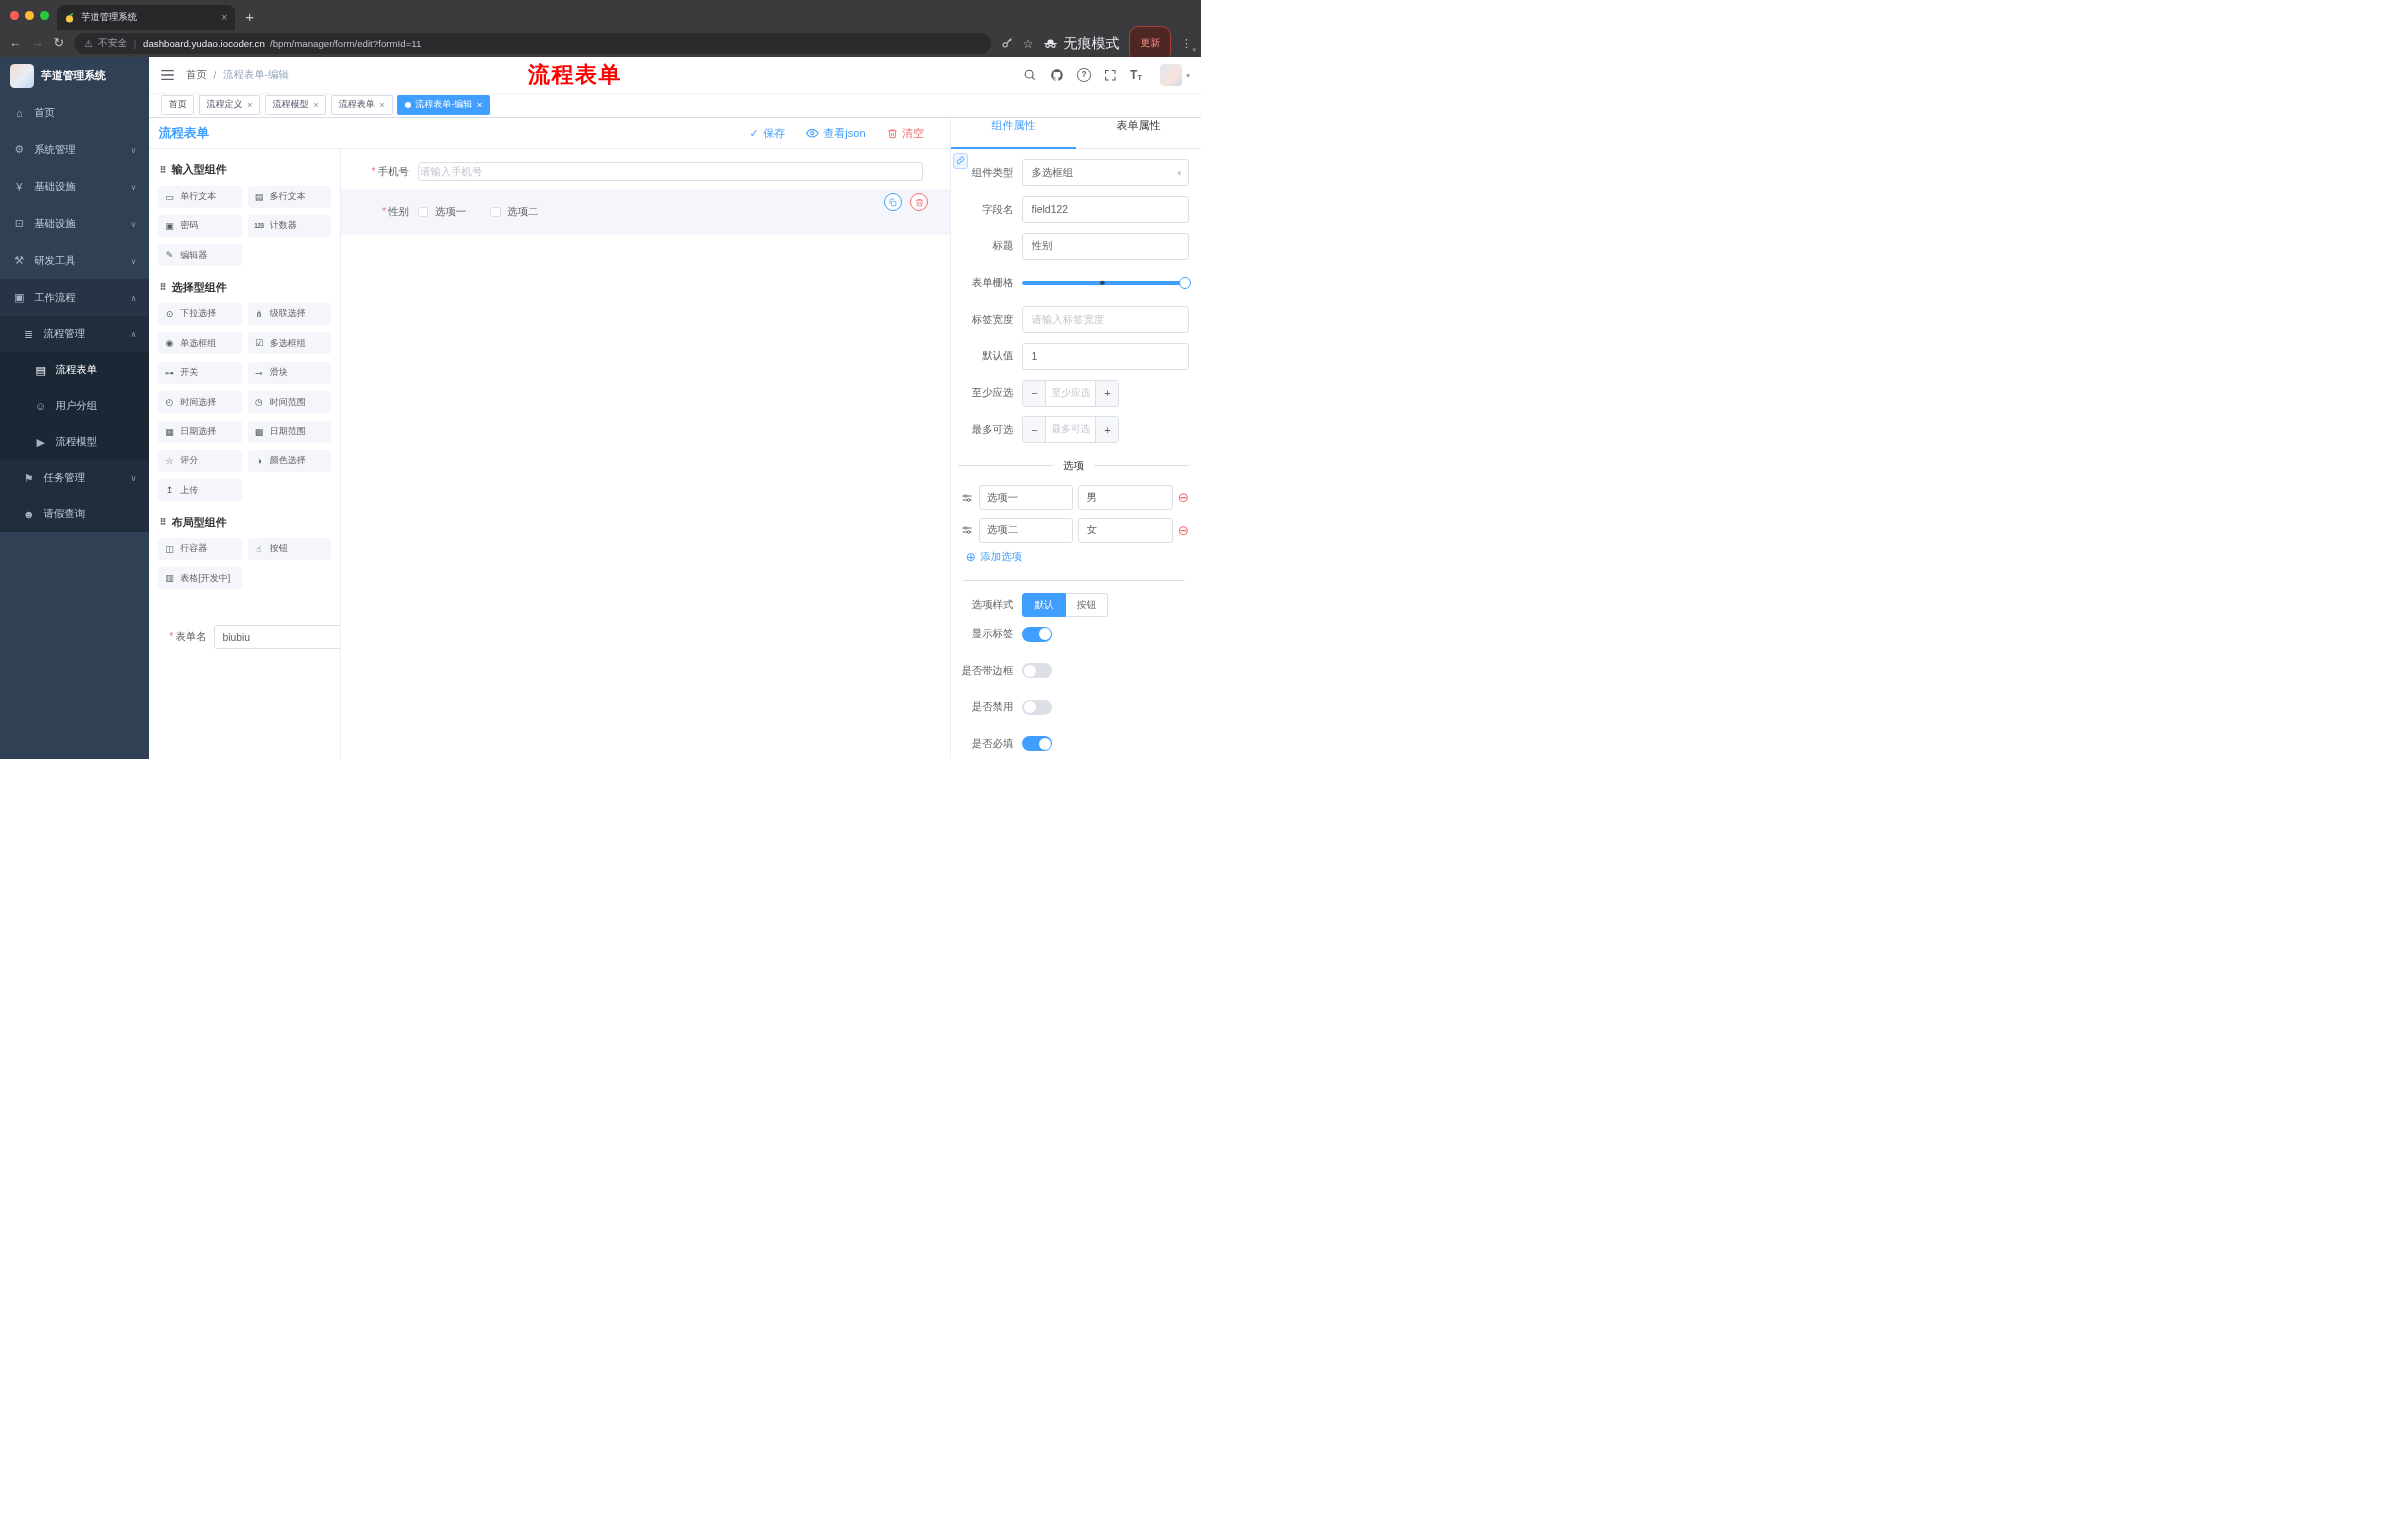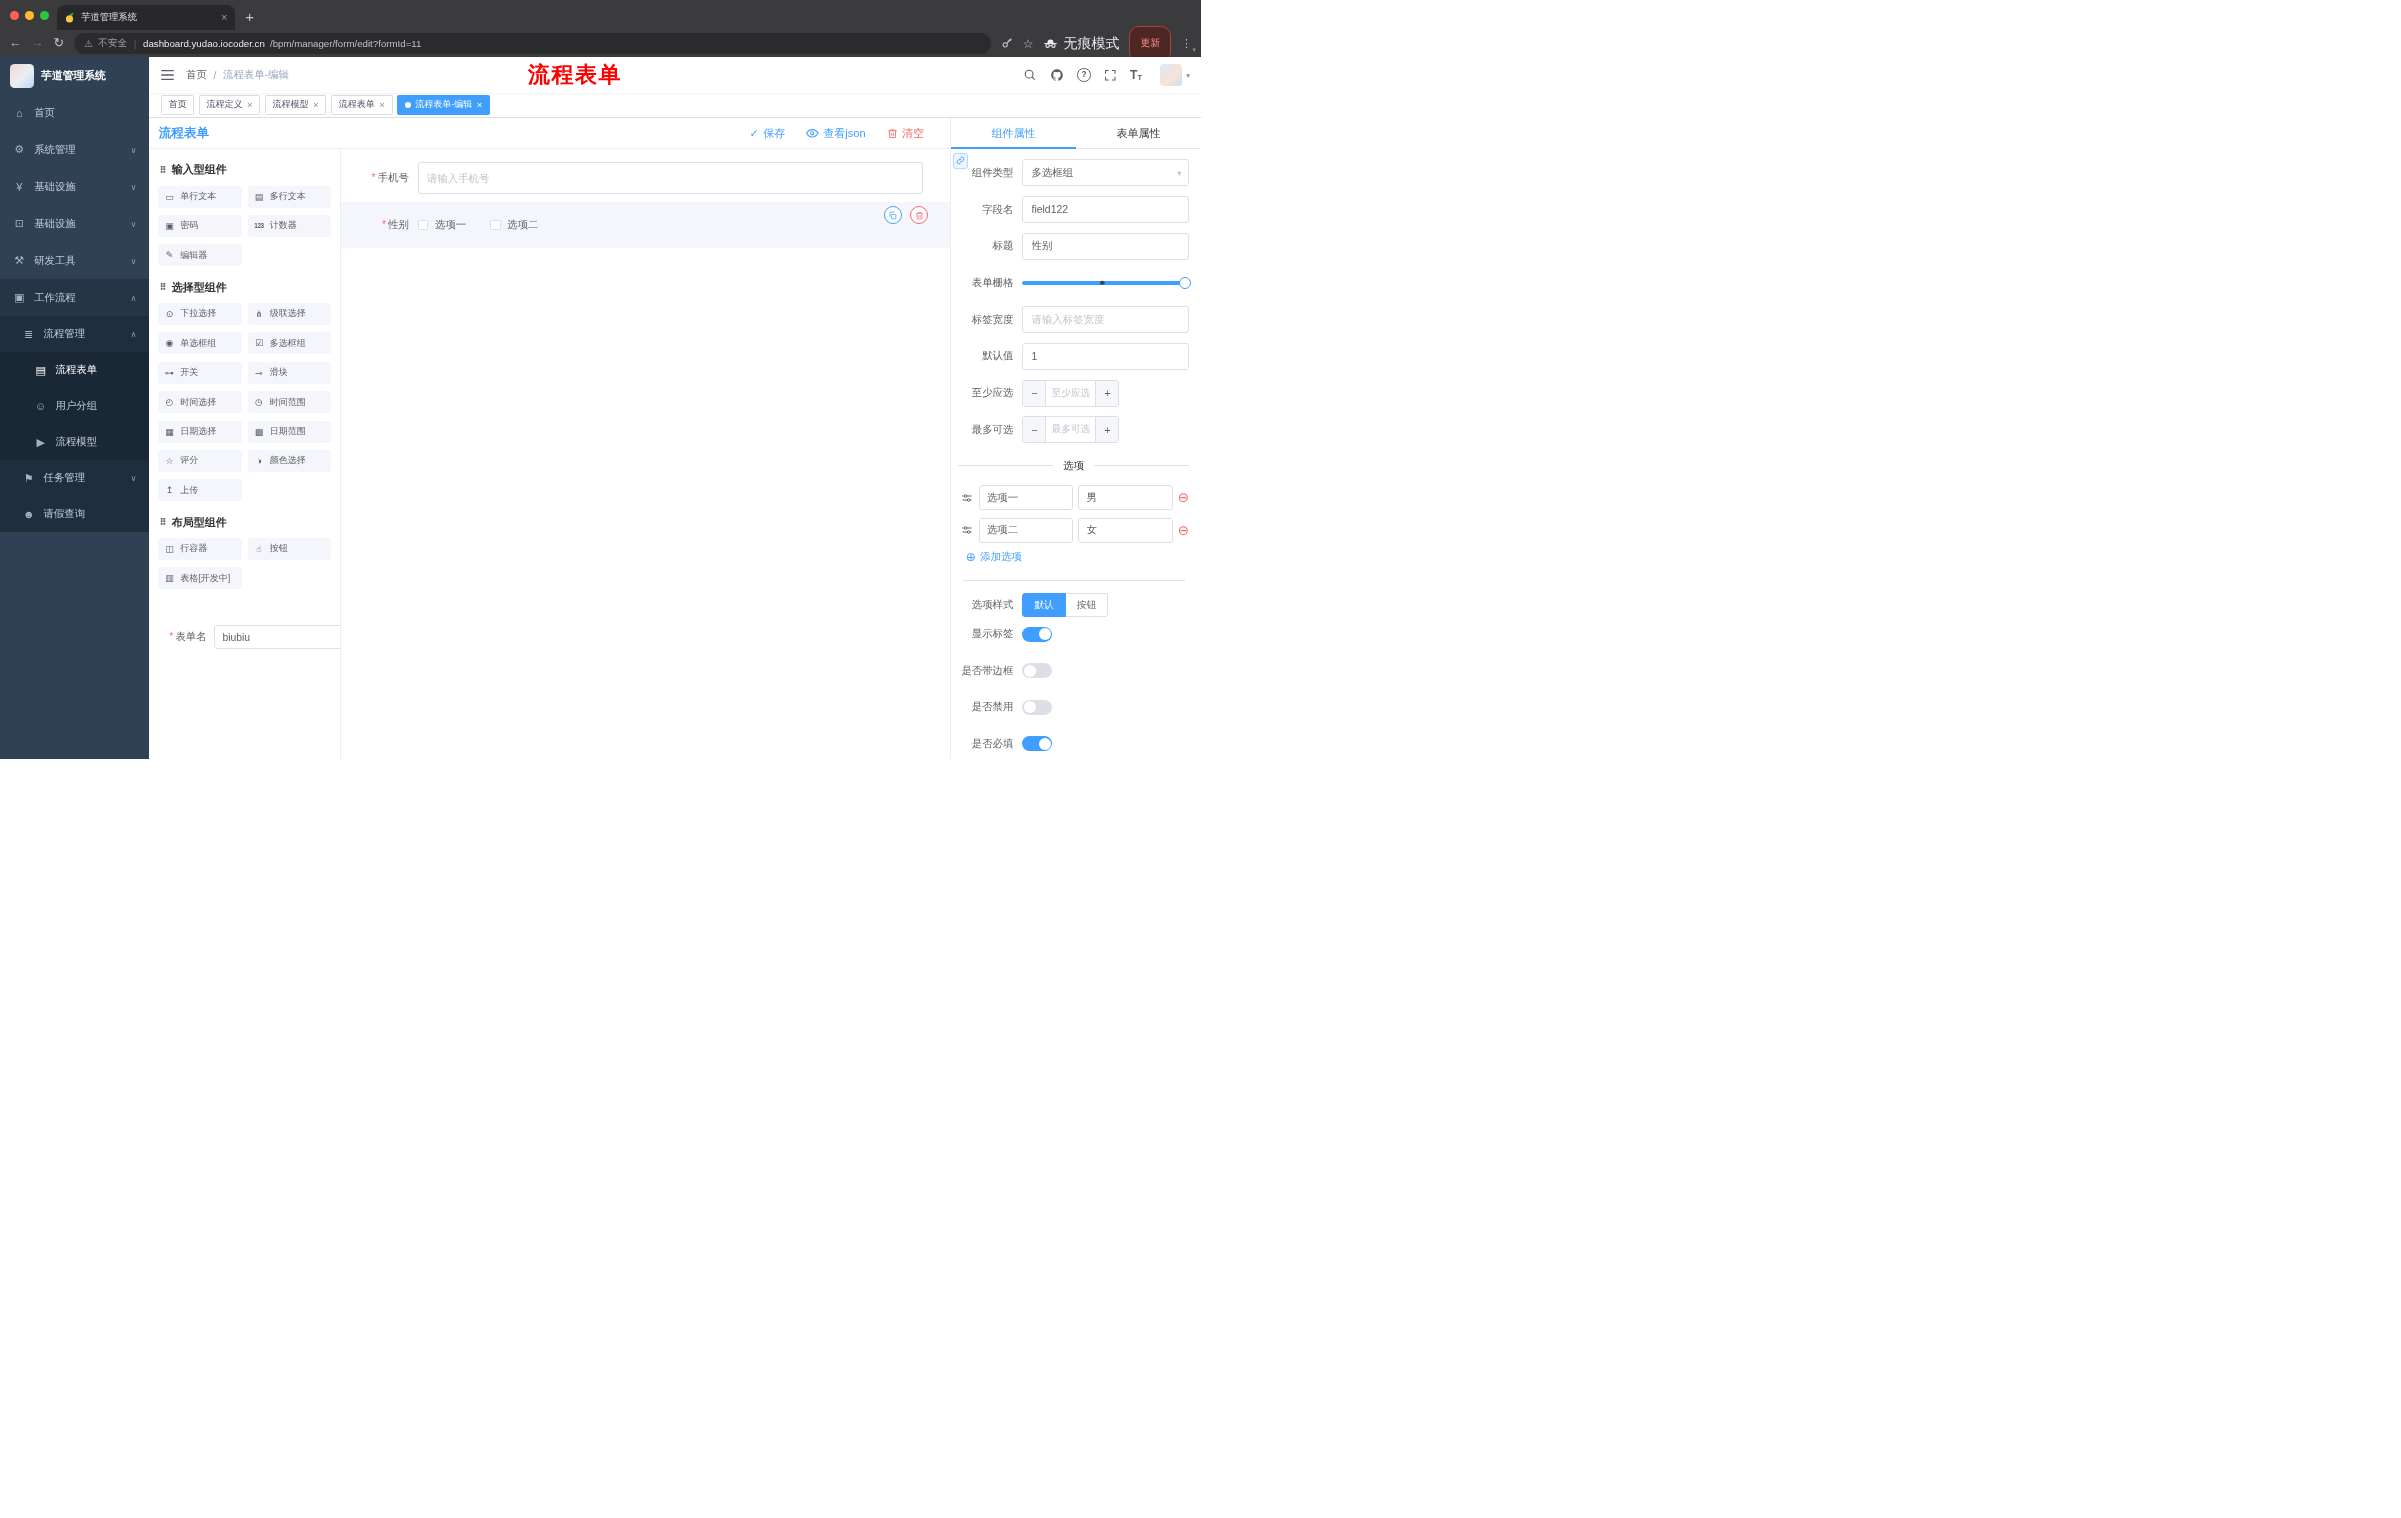--- a/index.html
+++ b/index.html
@@ -117,37 +117,37 @@
   .radios { display:flex; align-items:center; gap:19.3px; height:24px; }
   .radio { display:flex; align-items:center; gap:5.2px; cursor:pointer; }
   .radio-dot { width:10.4px; height:10.4px; border:0.7px solid #dcdfe6; border-radius:50%; background:#fff; }
   .radio.on .radio-dot { border:3.3px solid #409eff; }
   .radio.on .radio-label { color:#409eff; }
 
   
   .canvas { flex:1; padding-top:13.4px; min-width:0; background:#fff; }
   .crow { display:flex; align-items:center; padding:0 27px 0 15px; }
   .cf-label { width:62px; text-align:right; padding-right:9px; font-size:10.4px; color:#606266; flex-shrink:0; white-space:nowrap; }
-  .cf-input { flex:1; height:32px; border:0.7px solid #dcdfe6; border-radius:3px; padding:0 8px; font-size:10.4px;
+  .cf-input { flex:1; height:19px; border:0.7px solid #dcdfe6; border-radius:3px; padding:0 1px; font-size:10.4px;
     color:#606266; outline:none; font-family:inherit; }
   .cf-input::placeholder, .pinput::placeholder { color:#c0c4cc; }
   .selected-block { position:relative; background:#f4f6fb; margin-top:7.4px; padding:16.3px 0; }
   .checkboxes { display:flex; align-items:center; gap:24px; }
   .checkbox { display:flex; align-items:center; gap:6.7px; font-size:10.4px; color:#606266; cursor:pointer; }
   .cbox { width:10.4px; height:10.4px; border:0.7px solid #dcdfe6; border-radius:1.5px; background:#fff; }
   .block-actions { position:absolute; top:4.5px; right:22px; display:flex; gap:8.2px; }
   .act-btn { width:18px; height:18px; border-radius:50%; border:0.7px solid #409eff; color:#409eff; background:#fff;
     display:flex; align-items:center; justify-content:center; cursor:pointer; }
   .act-btn.del { border-color:#f56c6c; color:#f56c6c; }
 
   
   .props { width:251px; border-left:0.7px solid #ebeef5; background:#fff; position:relative; display:flex;
     flex-direction:column; flex-shrink:0; }
   .props-tabs { height:31px; display:flex; border-bottom:0.7px solid #e4e7ed; flex-shrink:0; }
-  .ptab { flex:1; display:flex; align-items:center; justify-content:center; font-size:11px; color:#303133;
+  .ptab { flex:1; display:flex; justify-content:center; font-size:11px; color:#303133;
     position:relative; cursor:pointer; }
   .ptab.active { color:#409eff; }
   .ptab.active::after { content:""; position:absolute; left:0; right:0; bottom:-0.7px; height:1.5px; background:#409eff; }
   .link-fab { position:absolute; left:1.5px; top:35px; width:15.6px; height:15.6px; border-radius:3px; background:#ecf5ff;
     border:0.7px solid #b3d8ff; color:#409eff; display:flex; align-items:center; justify-content:center; cursor:pointer; z-index:3; }
   .props-body { padding:10.4px 12px 0 7.4px; flex:1; overflow:hidden; }
   .prow { display:flex; align-items:center; margin-bottom:9.7px; }
   .prow.sw { margin-bottom:21.5px; }
   .plabel { width:64px; text-align:right; padding-right:9px; font-size:10.4px; color:#606266; flex-shrink:0; white-space:nowrap; }
   .pctrl { flex:1; display:flex; align-items:center; min-width:0; }

